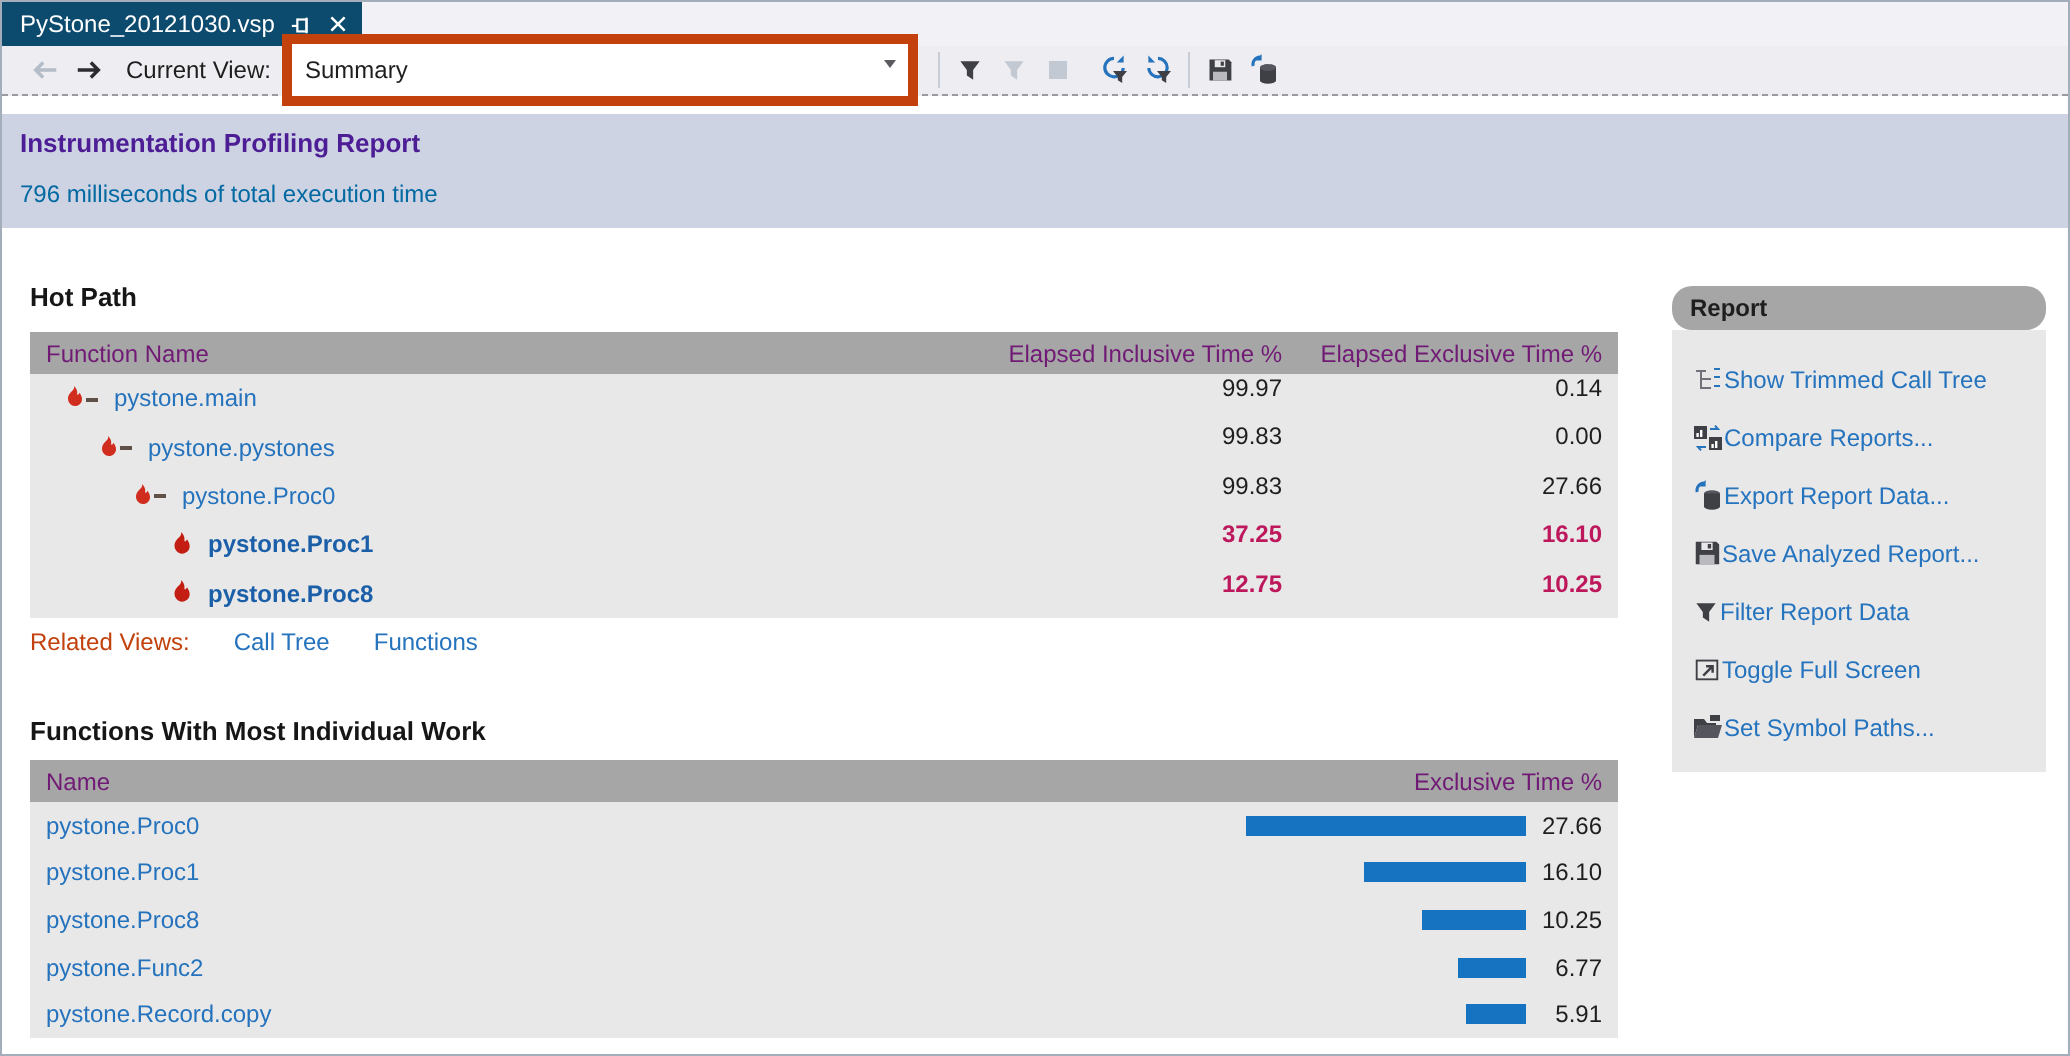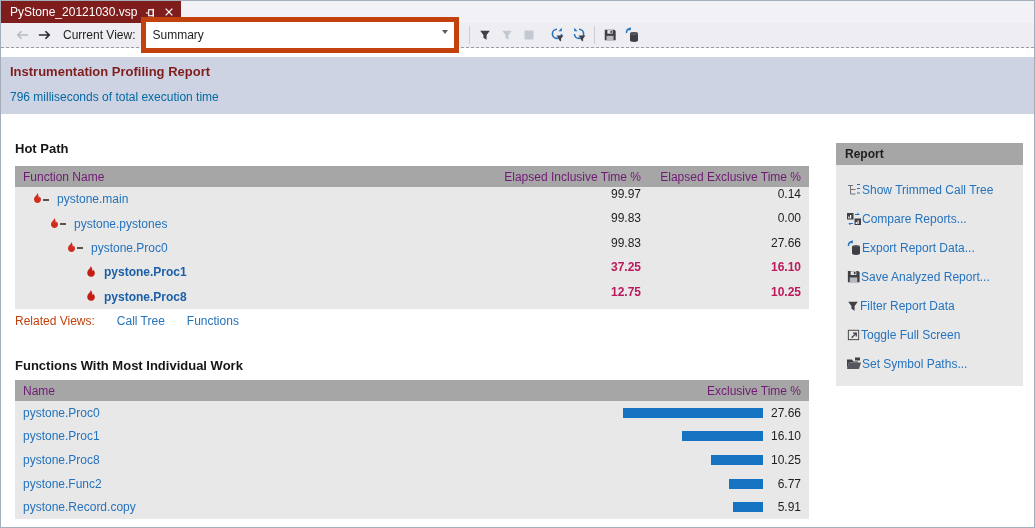--- a/index.html
+++ b/index.html
@@ -2,35 +2,35 @@
 <html><head>
 <meta charset="utf-8">
 <style>
   * { margin:0; padding:0; box-sizing:border-box; }
   html,body { width:1035px; height:528px; }
   body { font-family:"Liberation Sans","DejaVu Sans",sans-serif; font-size:12px; color:#1e1e1e; }
   .window { position:relative; width:1035px; height:528px; background:#fff; border:1px solid #a3aeba; overflow:hidden; }
 
   
   .tabstrip { position:absolute; top:0; left:0; right:0; height:22px; background:#f2f2f6; }
-  .tab { position:absolute; left:0; top:0; height:22px; background:#7f1d1d; color:#fff; display:flex; align-items:center; padding:0 7px 0 9px; gap:8px; }
+  .tab { position:absolute; left:0; top:0; height:22px; background:#0c4a6e; color:#fff; display:flex; align-items:center; padding:0 7px 0 9px; gap:8px; }
   .tab-title { font-size:12px; white-space:nowrap; }
   .tab svg { display:block; }
 
   
   .toolbar { position:absolute; top:22px; left:0; right:0; height:25px; background:#eeeef2; border-bottom:1px dashed #9a9aa0; display:flex; align-items:center; padding-left:10px; }
   .tbtn { display:flex; align-items:center; justify-content:center; width:22px; height:22px; }
   .tsep { width:1px; height:18px; background:#c8cdd6; margin:0 4px; }
   .cv-label { margin:0 6px 0 8px; white-space:nowrap; }
   .dropdown { width:318px; height:36px; background:#fff; border:5px solid #c2410c; display:flex; align-items:center; padding:0 6px; position:relative; }
   .dropdown .caret { position:absolute; right:6px; top:8px; width:0; height:0; border-left:3.5px solid transparent; border-right:3.5px solid transparent; border-top:4px solid #5a5a60; }
 
   
   .band { position:absolute; top:56px; left:0; right:0; height:57px; background:#ced3e4; padding:7px 0 0 9px; }
-  .band-title { font-size:13px; font-weight:bold; color:#7f1d1d; }
+  .band-title { font-size:13px; font-weight:bold; color:#4c1d95; }
   .band-sub { margin-top:11px; color:#0369a1; }
 
   
   .sec-title { position:absolute; left:14px; font-size:13px; font-weight:bold; color:#161616; }
 
   
   .tbl { position:absolute; left:14px; width:794px; }
   .tbl-head { display:flex; height:21px; background:#a6a6a6; align-items:center; color:#701a75; }
   .tbl-body { background:#e8e8e8; }
   .col-name { flex:1; padding-left:8px; }
@@ -50,21 +50,21 @@
   .related .lbl { color:#c2410c; }
 
   .fn-row { display:flex; align-items:center; height:23.6px; }
   .fn-row .col-name { padding-left:8px; }
   .bar-zone { width:300px; display:flex; justify-content:flex-end; align-items:center; }
   .bar { height:10px; background:#1673c2; }
   .fn-val { width:46px; text-align:right; padding-right:8px; color:#1e1e1e; }
 
   
   .rpanel { position:absolute; left:835px; top:142px; width:187px; }
-  .rpanel-head { height:22px; background:#a6a6a6; display:flex; align-items:center; padding-left:9px; font-weight:bold; color:#1e1e1e; }
+  .rpanel-head { height:22px; background:#a6a6a6; display:flex; align-items:center; padding-left:9px; font-weight:bold; color:#1e1e1e;border-radius:10px; }
   .rpanel-body { background:#e8e8e9; height:221px; padding-top:10px; }
   .rp-item { display:flex; align-items:center; height:29px; padding-left:10px; gap:0; cursor:pointer; }
   .rp-item svg { flex:0 0 auto; display:block; }
 </style>
 </head>
 <body>
 
 <div class="window">
 
   <div class="tabstrip">

